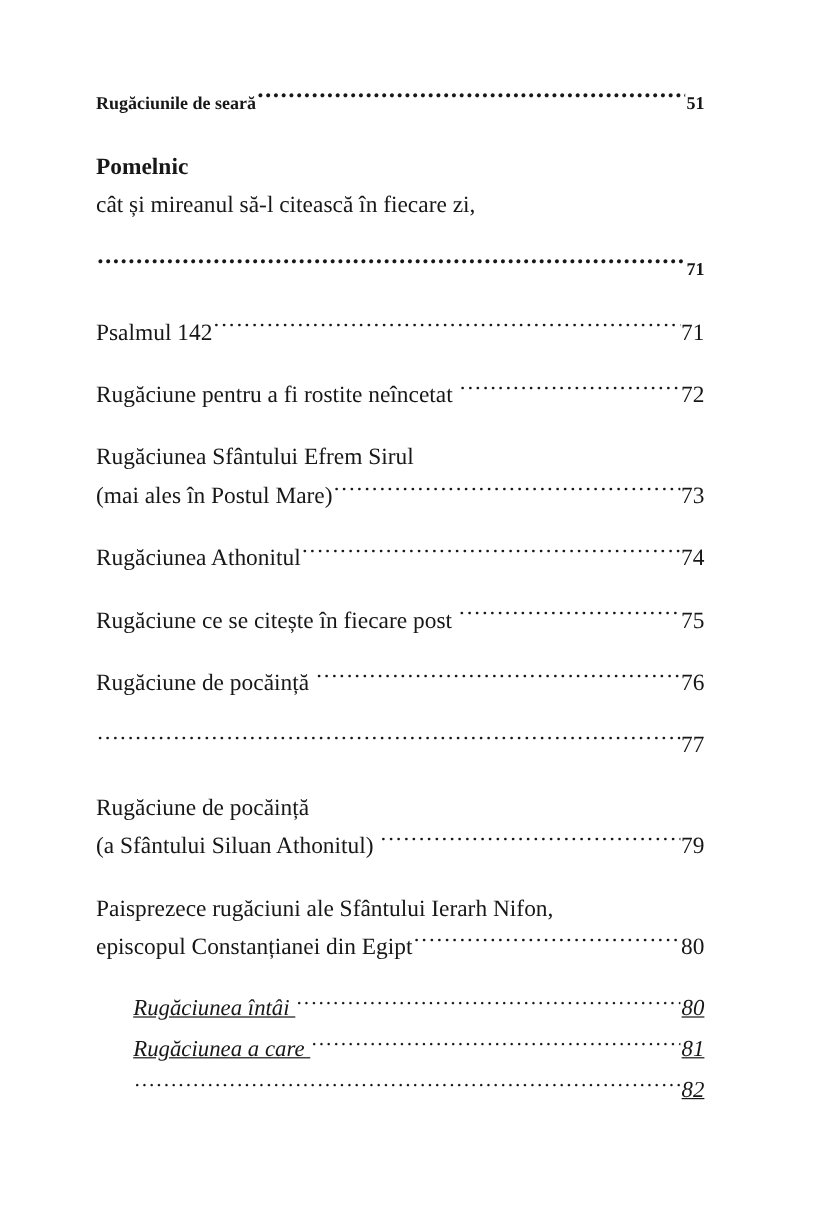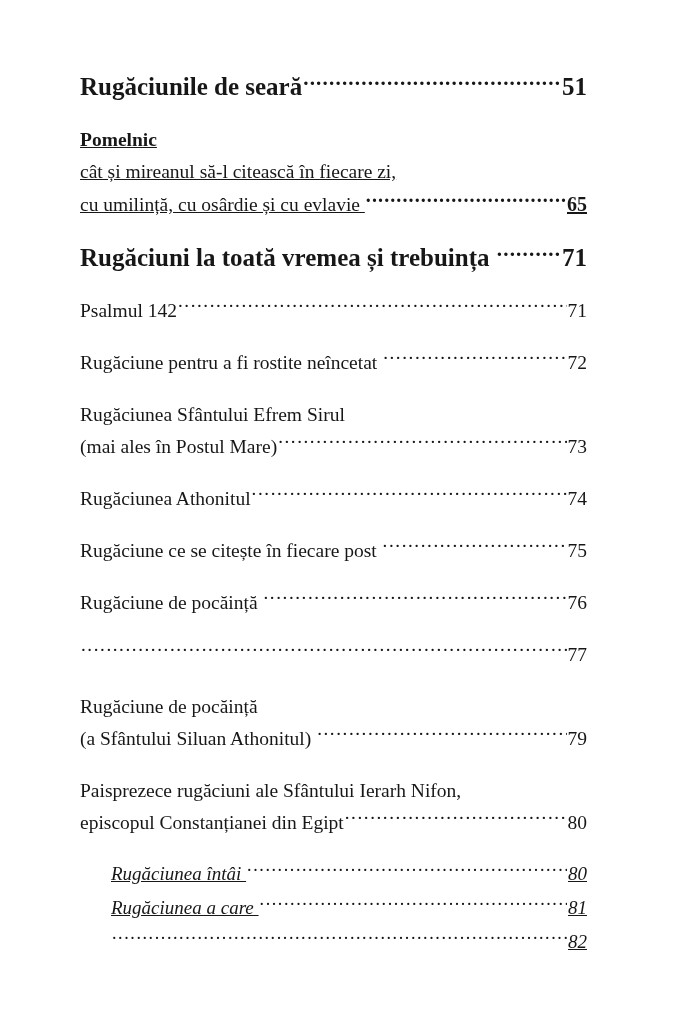--- a/index.html
+++ b/index.html
@@ -72,36 +72,35 @@
 
   .page-num {
     flex: 0 0 auto;
     white-space: pre;
     text-align: right;
   }
 
   
   .level-major .entry-line {
     font-weight: bold;
-    font-size: 25px;
+    font-size: 15px;
     line-height: 34px;
   }
   .level-major .leader::before { font-size: 21px; letter-spacing: 1.2px; font-weight: bold; }
 
   
   .level-normal .entry-line {
     font-size: 19.5px;
     line-height: 32px;
   }
 
   
   .level-mixed .entry-line {
     font-size: 19.5px;
     line-height: 32px;
-    text-decoration: underline;
   }
   .level-mixed .lead { font-weight: bold; }
   .level-mixed .entry-line.last .page-num { font-weight: bold; font-size: 20px; }
   .level-mixed .entry-line.last .leader::before { font-weight: bold; font-size: 20px; letter-spacing: 1.1px; }
 
   
   .level-sub {
     margin-left: 31px;
     margin-bottom: 2px;
   }
@@ -126,29 +125,23 @@
           <span class="page-num">51</span>
         </div>
       </div>
       <div class="entry level-mixed">
         <div class="entry-line plain">
           <span class="lead">Pomelnic</span>
         </div>
         <div class="entry-line plain">
           <span class="entry-title">cât și mireanul să-l citească în fiecare zi,</span>
         </div>
-        <div class="entry-line last">
-          <span class="entry-title">cu umilință, cu osârdie și cu evlavie </span>
-          <span class="leader"></span>
-          <span class="page-num">65</span>
-        </div>
       </div>
       <div class="entry level-major">
         <div class="entry-line last">
-          <span class="entry-title">Rugăciuni la toată vremea și trebuința </span>
           <span class="leader"></span>
           <span class="page-num">71</span>
         </div>
       </div>
       <div class="entry level-normal">
         <div class="entry-line last">
           <span class="entry-title">Psalmul 142</span>
           <span class="leader"></span>
           <span class="page-num">71</span>
         </div>

